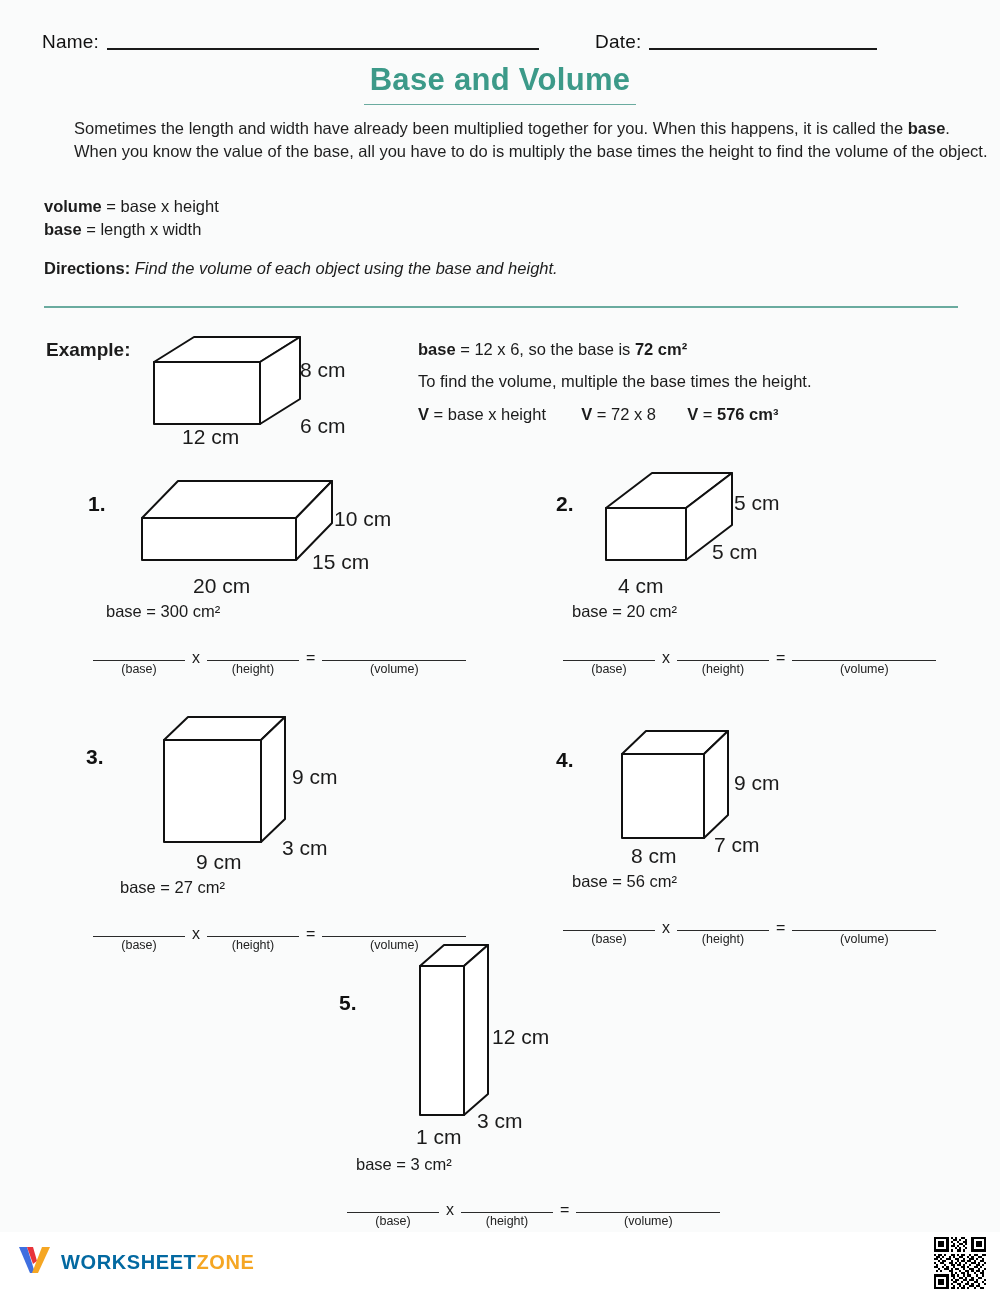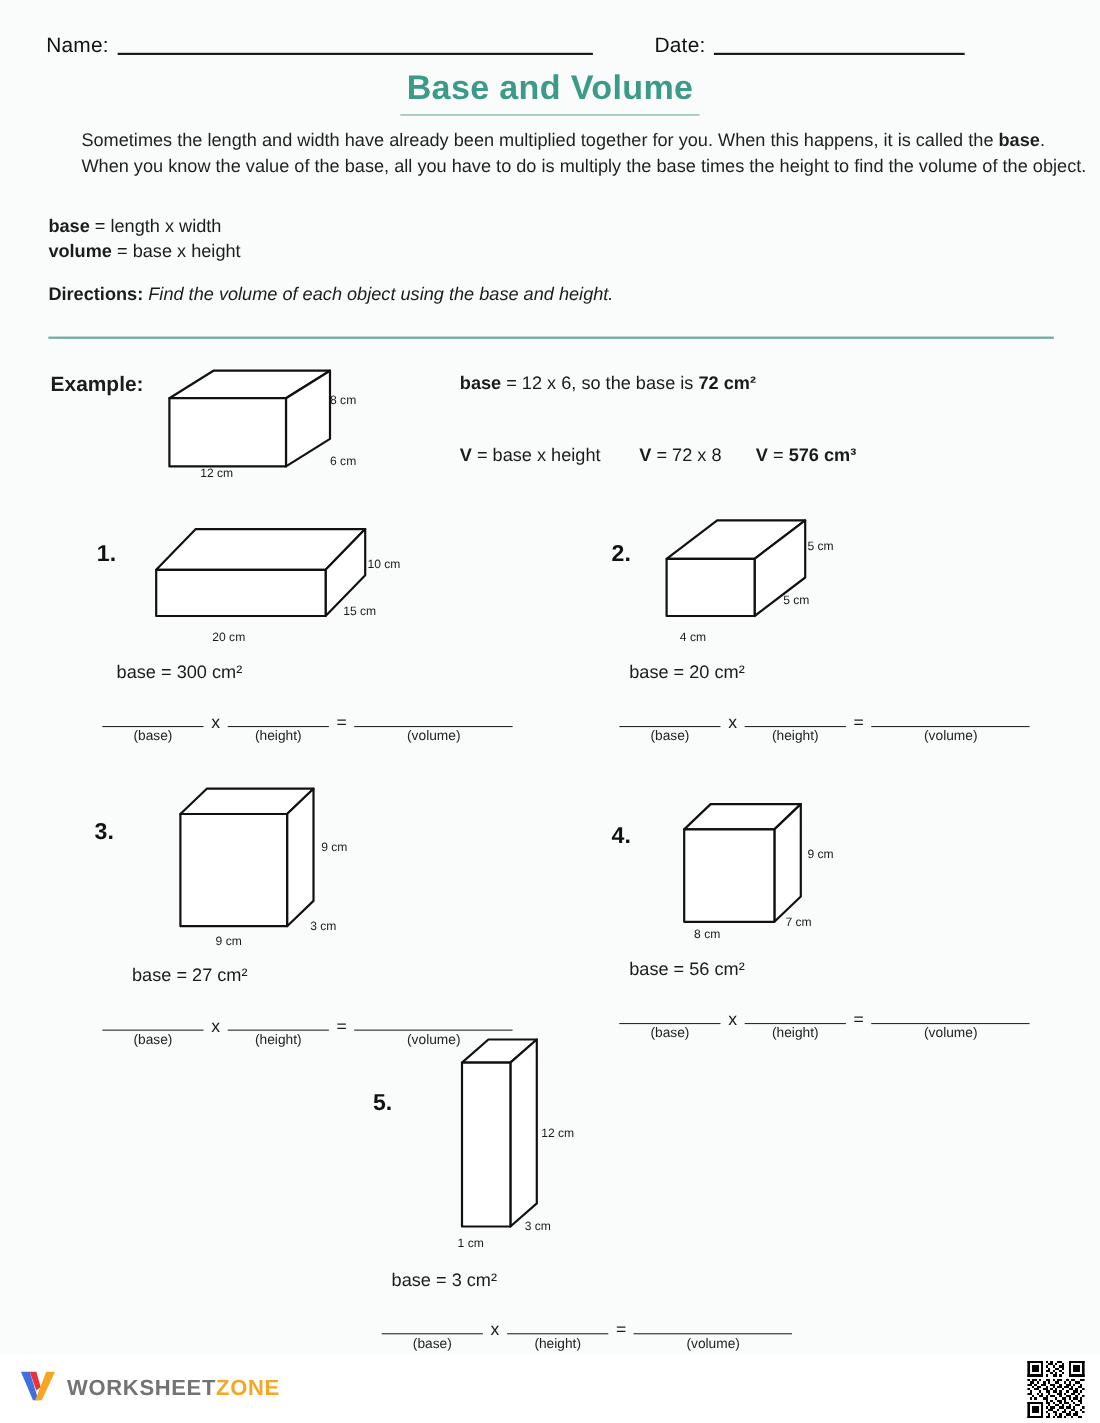--- a/index.html
+++ b/index.html
@@ -107,21 +107,21 @@
   .fig svg { display: block; overflow: visible; }
 
   .qnum {
     position: absolute;
     font-size: 21px;
     font-weight: 700;
     color: #111;
   }
   .dim {
     position: absolute;
-    font-size: 11px;
+    font-size: 21px;
     color: #1b1b1b;
     white-space: nowrap;
   }
   .baseline-txt {
     position: absolute;
     font-size: 16.5px;
     color: #1b1b1b;
     white-space: nowrap;
   }
   .example-label {
@@ -186,21 +186,21 @@
     top: 12px;
     display: flex;
     align-items: center;
     gap: 9px;
   }
   .logo-text {
     font-size: 20px;
     font-weight: 700;
     letter-spacing: .6px;
   }
-  .logo-text .w1 { color: #737373; }
+  .logo-text .w1 { color: #0369a1; }
   .logo-text .w2 { color: #f5a623; }
   .scan-text {
     position: absolute;
     right: 78px;
     top: 16px;
     font-size: 22px;
     color: #1a1a1a;
     white-space: nowrap;
   }
   .qr {
@@ -228,22 +228,22 @@
 
   <div class="title-wrap">
     <span class="title" id="title-el" style="color: rgb(60, 154, 137); border-bottom-color: rgb(106, 171, 159);">Base and Volume</span>
   </div>
 
   <div class="intro">
     <span>Sometimes the length and width have already been multiplied together for you. When this happens, it is called the </span><b>base</b><span>. When you know the value of the base, all you have to do is multiply the base times the height to find the volume of the object.</span>
   </div>
 
   <div class="defs">
+    <div><b>volume</b><span> = base x height</span></div>
     <div><b>base</b><span> = length x width</span></div>
-    <div><b>volume</b><span> = base x height</span></div>
   </div>
 
   <div class="directions">
     <b>Directions:</b>
     <i>Find the volume of each object using the base and height.</i>
   </div>
 
   <div class="divider" style="border-top-color: rgb(106, 171, 159);"></div>
 
   <div class="example-label">Example:</div>
@@ -257,20 +257,21 @@
       </g>
     </svg>
   </div>
   <div class="dim" style="left:300px; top:358px;">8 cm</div>
   <div class="dim" style="left:290px; top:414px;margin-left:10px;">6 cm</div>
   <div class="dim" style="left:182px; top:425px;">12 cm</div>
 
   <div class="ex-text" style="left:418px; top:340px;">
     <b>base</b><span> = 12 x 6, so the base is </span><b>72 cm²</b>
   </div>
+  <div class="ex-text" style="left:418px; top:372px;">To find the volume, multiple the base times the height.</div>
   <div class="ex-text" style="left:418px; top:405px;">
     <b>V</b><span> = base x height</span>
     <span style="display:inline-block;width:26px"></span>
     <b>V</b><span> = 72 x 8</span>
     <span style="display:inline-block;width:22px"></span>
     <b>V</b><span> = </span><b>576 cm³</b>
   </div>
 
   <div class="qnum" style="left:88px; top:492px;">1.</div>
   <div class="fig" style="left:140px; top:478px;">

